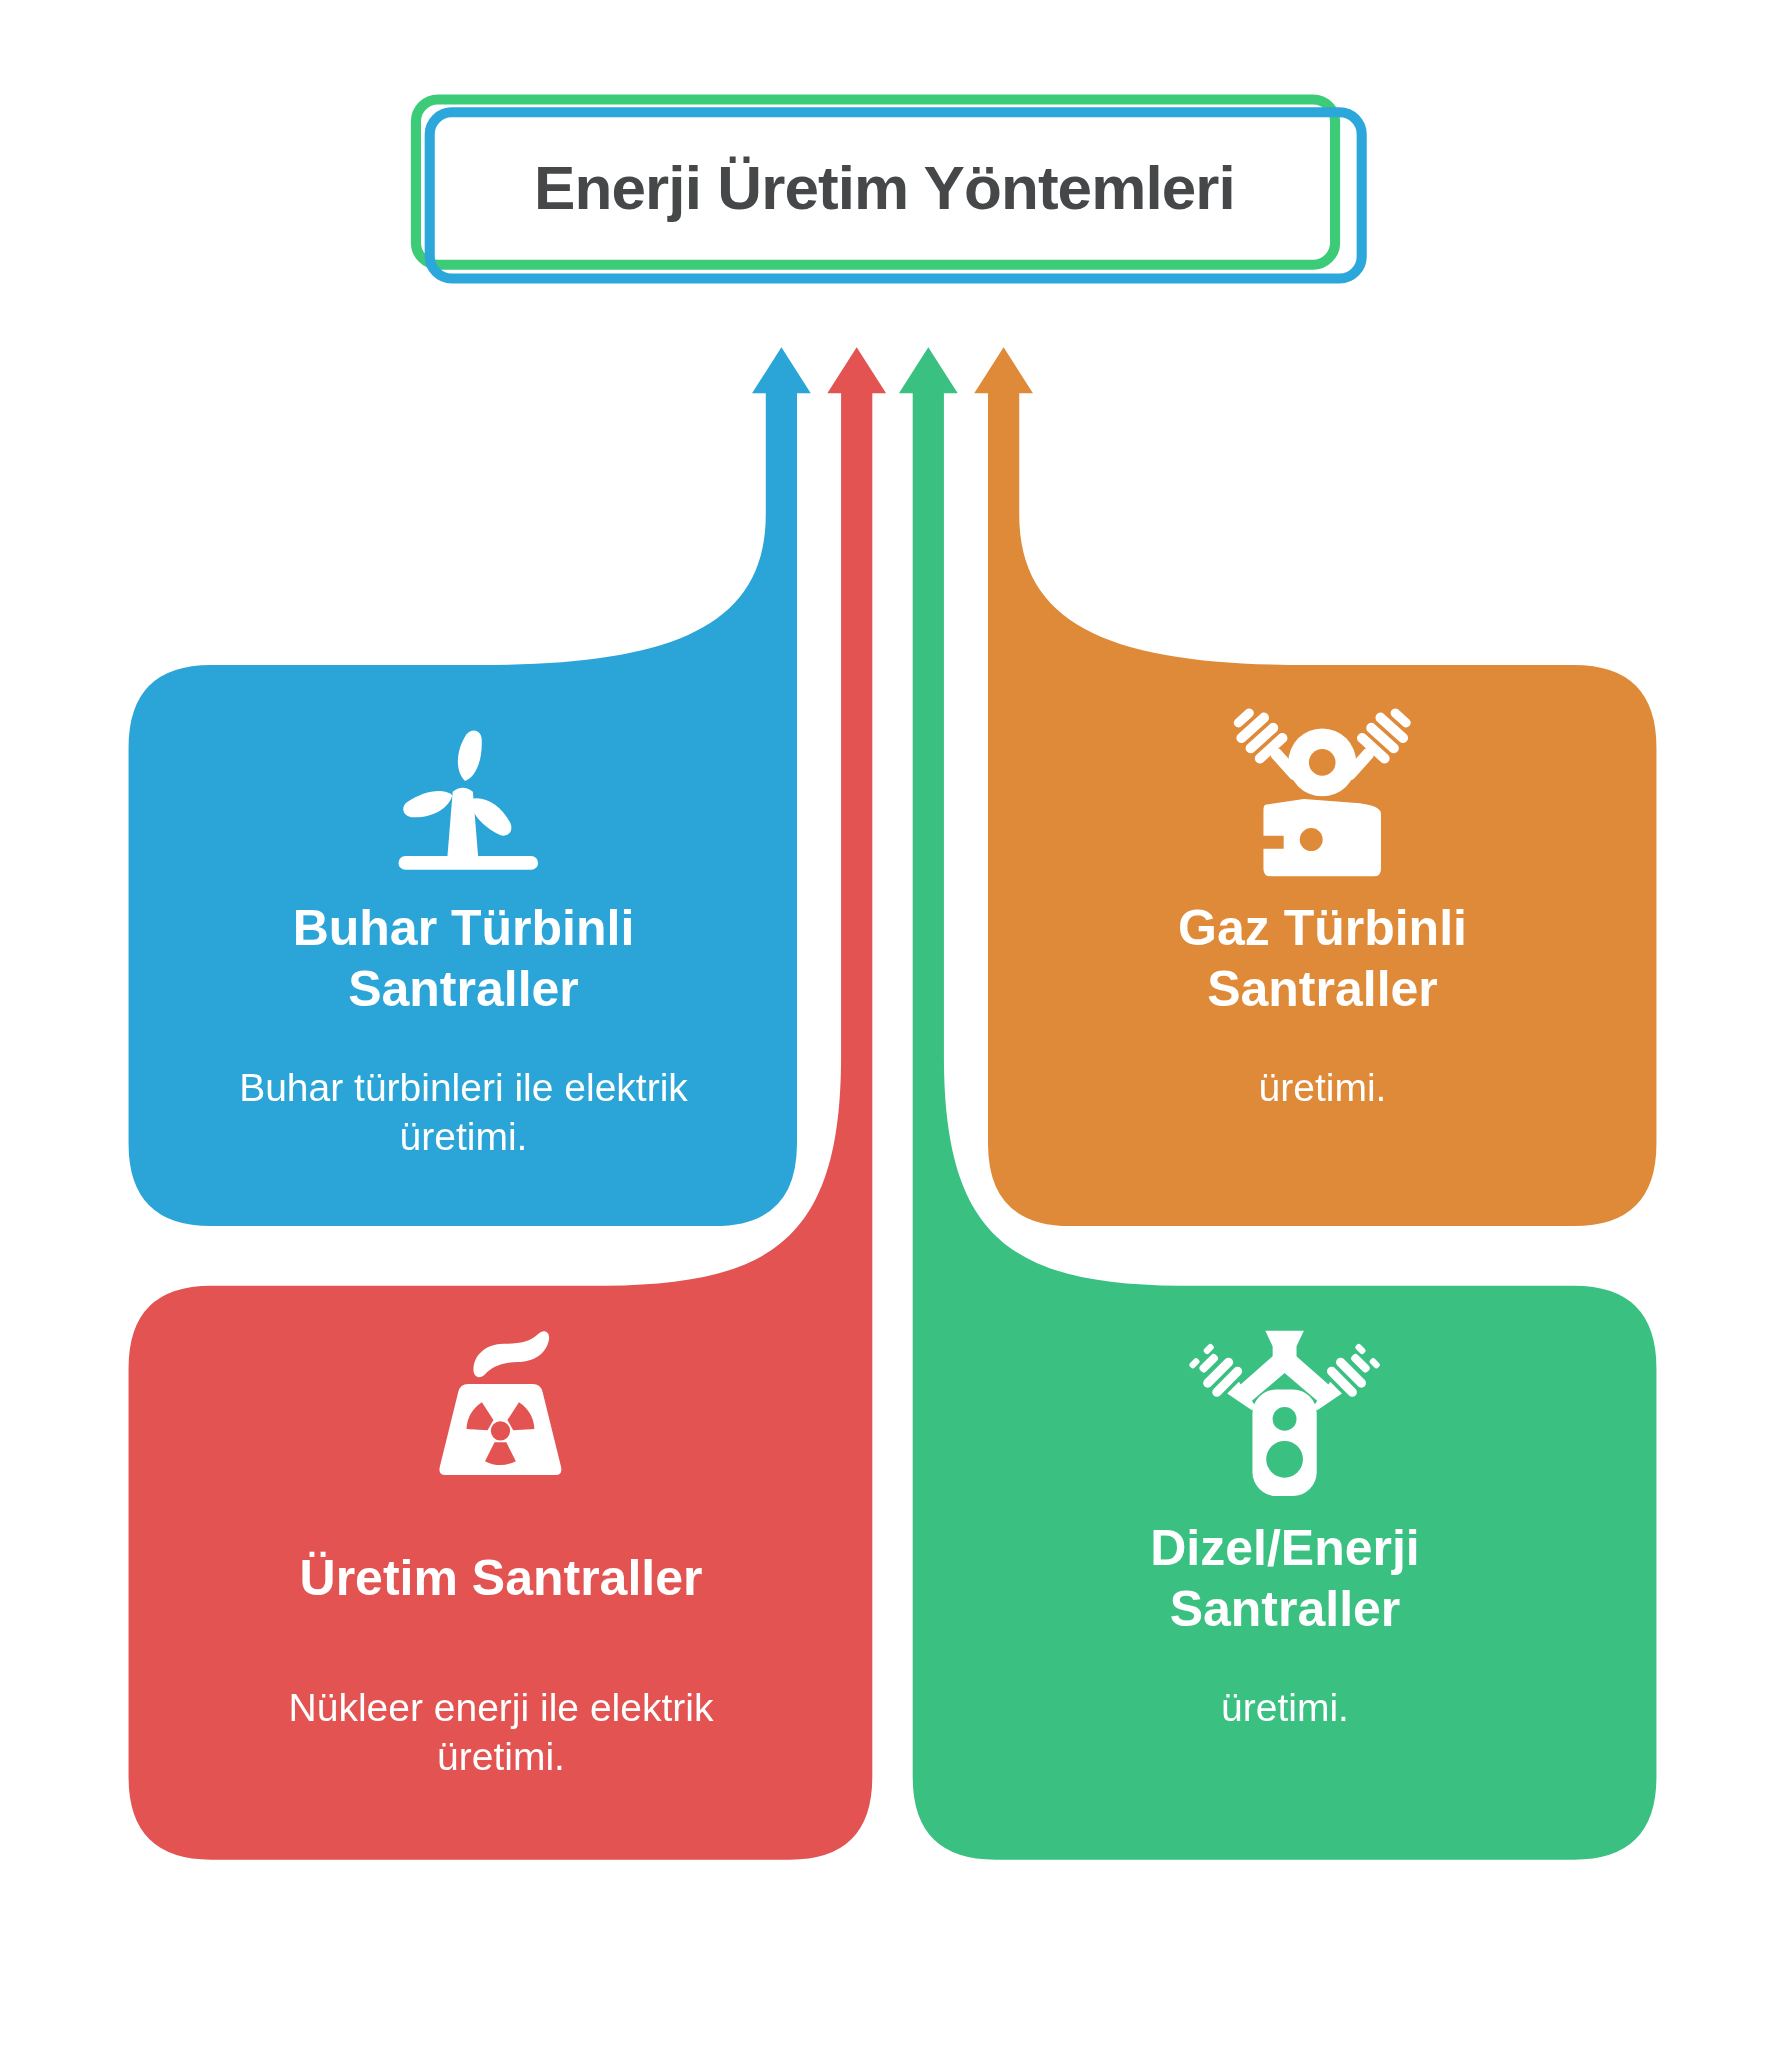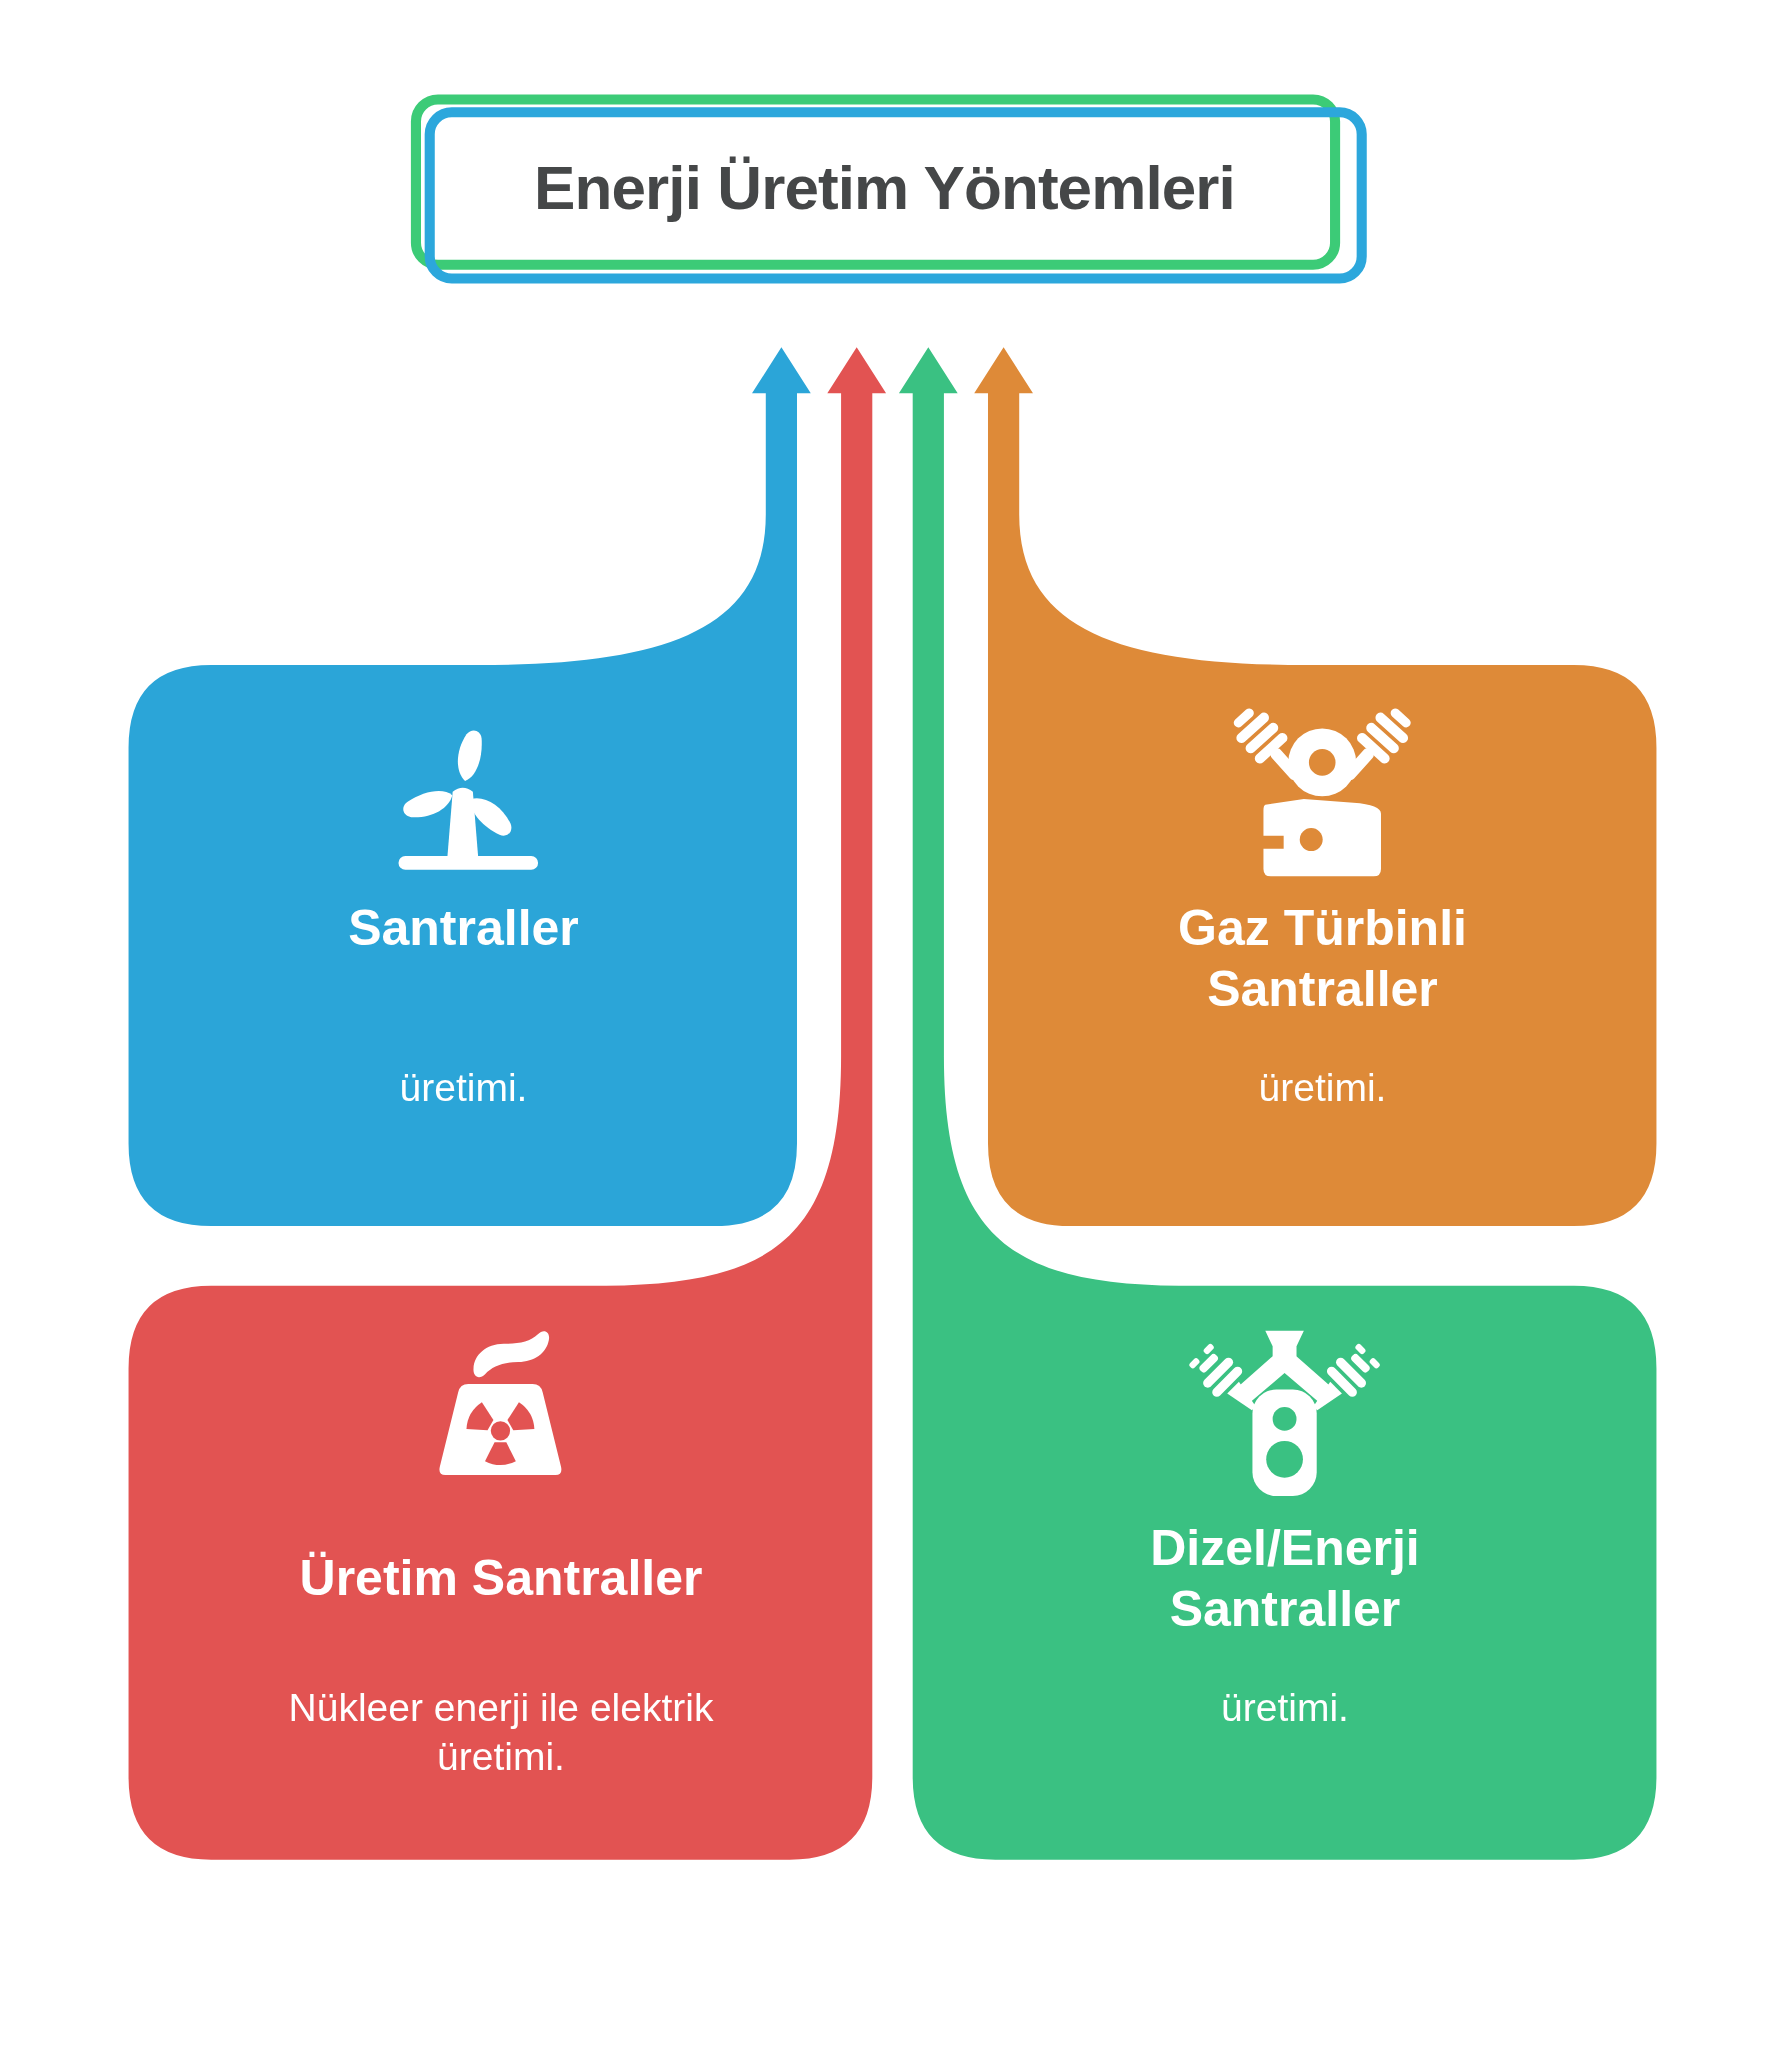--- a/index.html
+++ b/index.html
@@ -134,23 +134,25 @@
     <g fill="#3ac182">
       <circle cx="0" cy="-4" r="13"></circle>
       <circle cx="0" cy="40" r="20"></circle>
     </g>
   </g>
 </svg>
 
 <div class="main-title" style="color: rgb(69, 71, 72);">Enerji Üretim Yöntemleri</div>
 
 <div class="card-text card-title" style="left:129px;width:669px;top:898px">
+  <div>Buhar Türbinli</div>
   <div>Santraller</div>
 </div>
 <div class="card-text card-desc" style="left:129px;width:669px;top:1063px">
+  <div>Buhar türbinleri ile elektrik</div>
   <div>üretimi.</div>
 </div>
 
 <div class="card-text card-title" style="left:988px;width:669px;top:898px">
   <div>Gaz Türbinli</div>
   <div>Santraller</div>
 </div>
 <div class="card-text card-desc" style="left:988px;width:669px;top:1063px">
   <div>üretimi.</div>
 </div>

